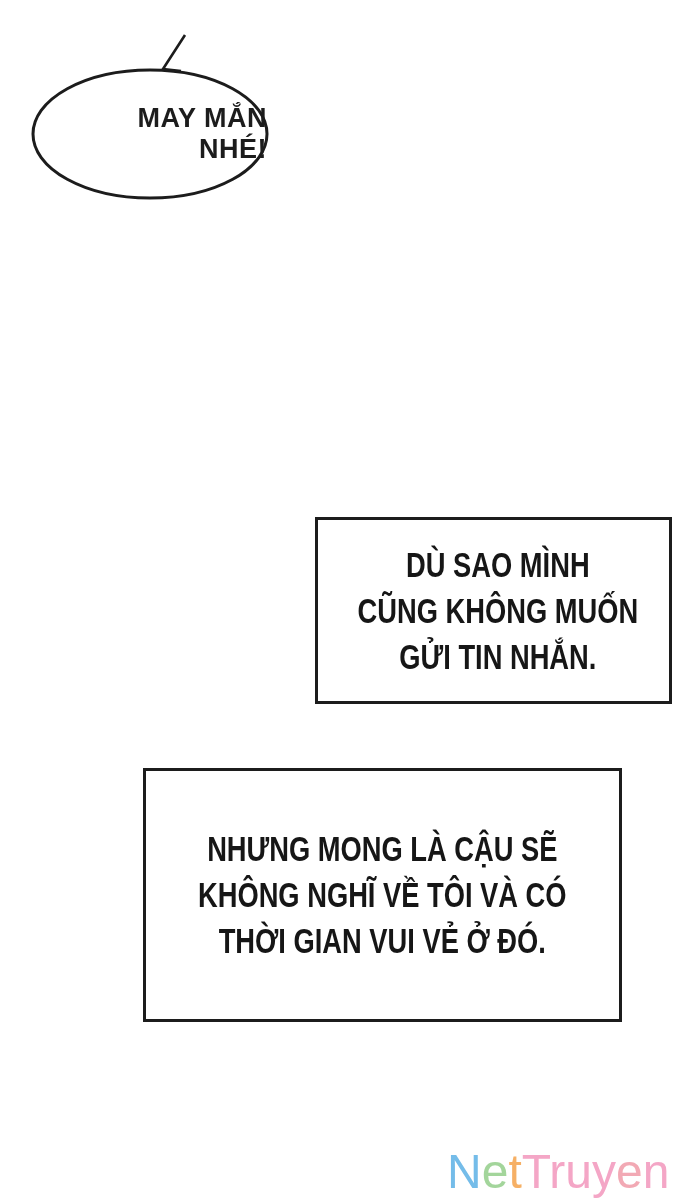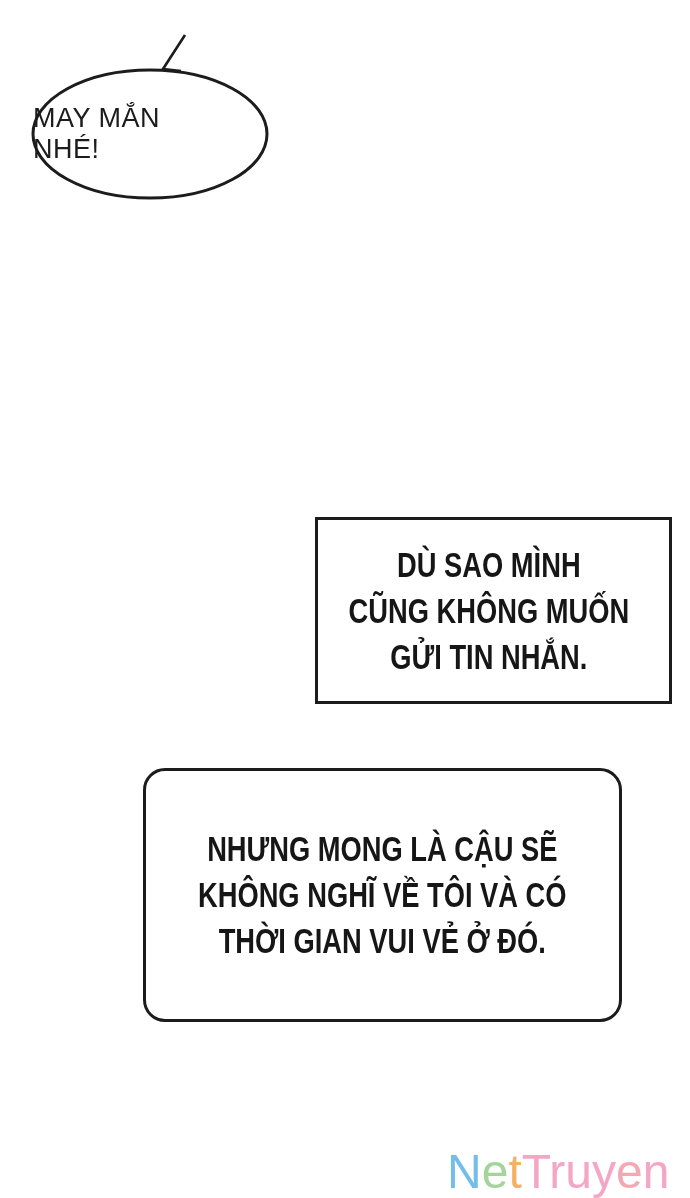--- a/index.html
+++ b/index.html
@@ -28,38 +28,38 @@
     height: 215px;
   }
   .bubble-text {
     position: absolute;
     left: 33px;
     top: 72px;
     width: 234px;
     height: 124px;
     display: flex;
     flex-direction: column;
-    align-items: flex-start;
+    align-items: flex-end;
     justify-content: center;
     text-align: center;
-    font-weight: normal;
+    font-weight: bold;
     font-size: 27px;
     line-height: 31px;
     letter-spacing: 0.5px;
     color: #1c1c1c;
   }
   
   .caption-box {
     position: absolute;
     border: 3px solid #1c1c1c;
     background: #ffffff;
     box-sizing: border-box;
     display: flex;
     align-items: center;
-    justify-content: flex-end;
+    justify-content: flex-start;
   }
   .caption-box .txt {
     text-align: center;
     font-weight: bold;
     font-size: 35px;
     line-height: 46px;
     color: #161616;
     letter-spacing: 0px;
     transform: scaleX(0.78);
     transform-origin: center center;
@@ -69,21 +69,20 @@
     left: 315px;
     top: 517px;
     width: 357px;
     height: 187px;
   }
   .box2 {
     left: 143px;
     top: 768px;
     width: 479px;
     height: 254px;
-    border-radius: 22px;
   }
   .caption-box .txt span {
     display: block;
   }
   
   .watermark {
     position: absolute;
     left: 447px;
     top: 1148px;
     font-size: 48px;

